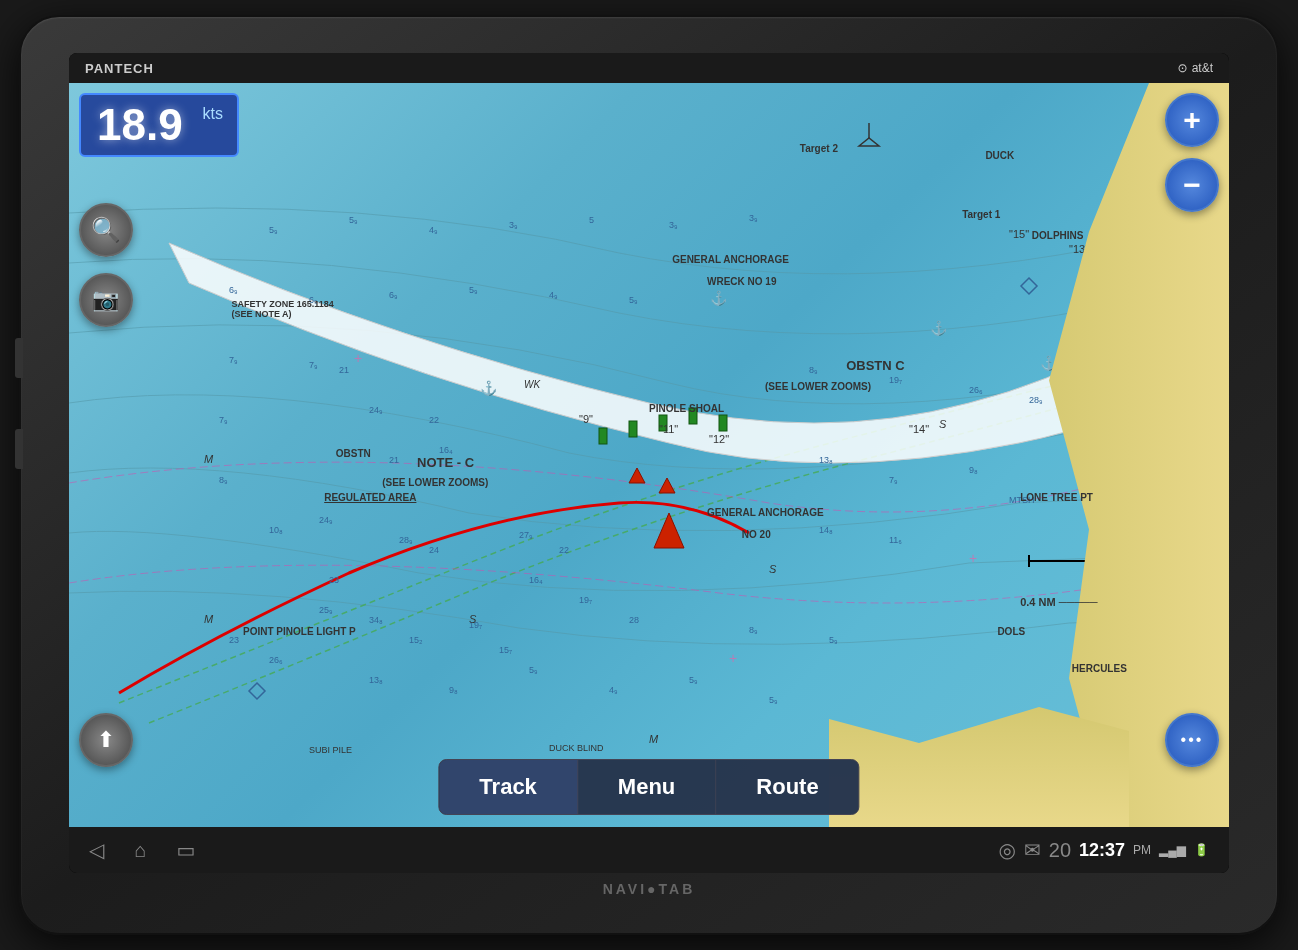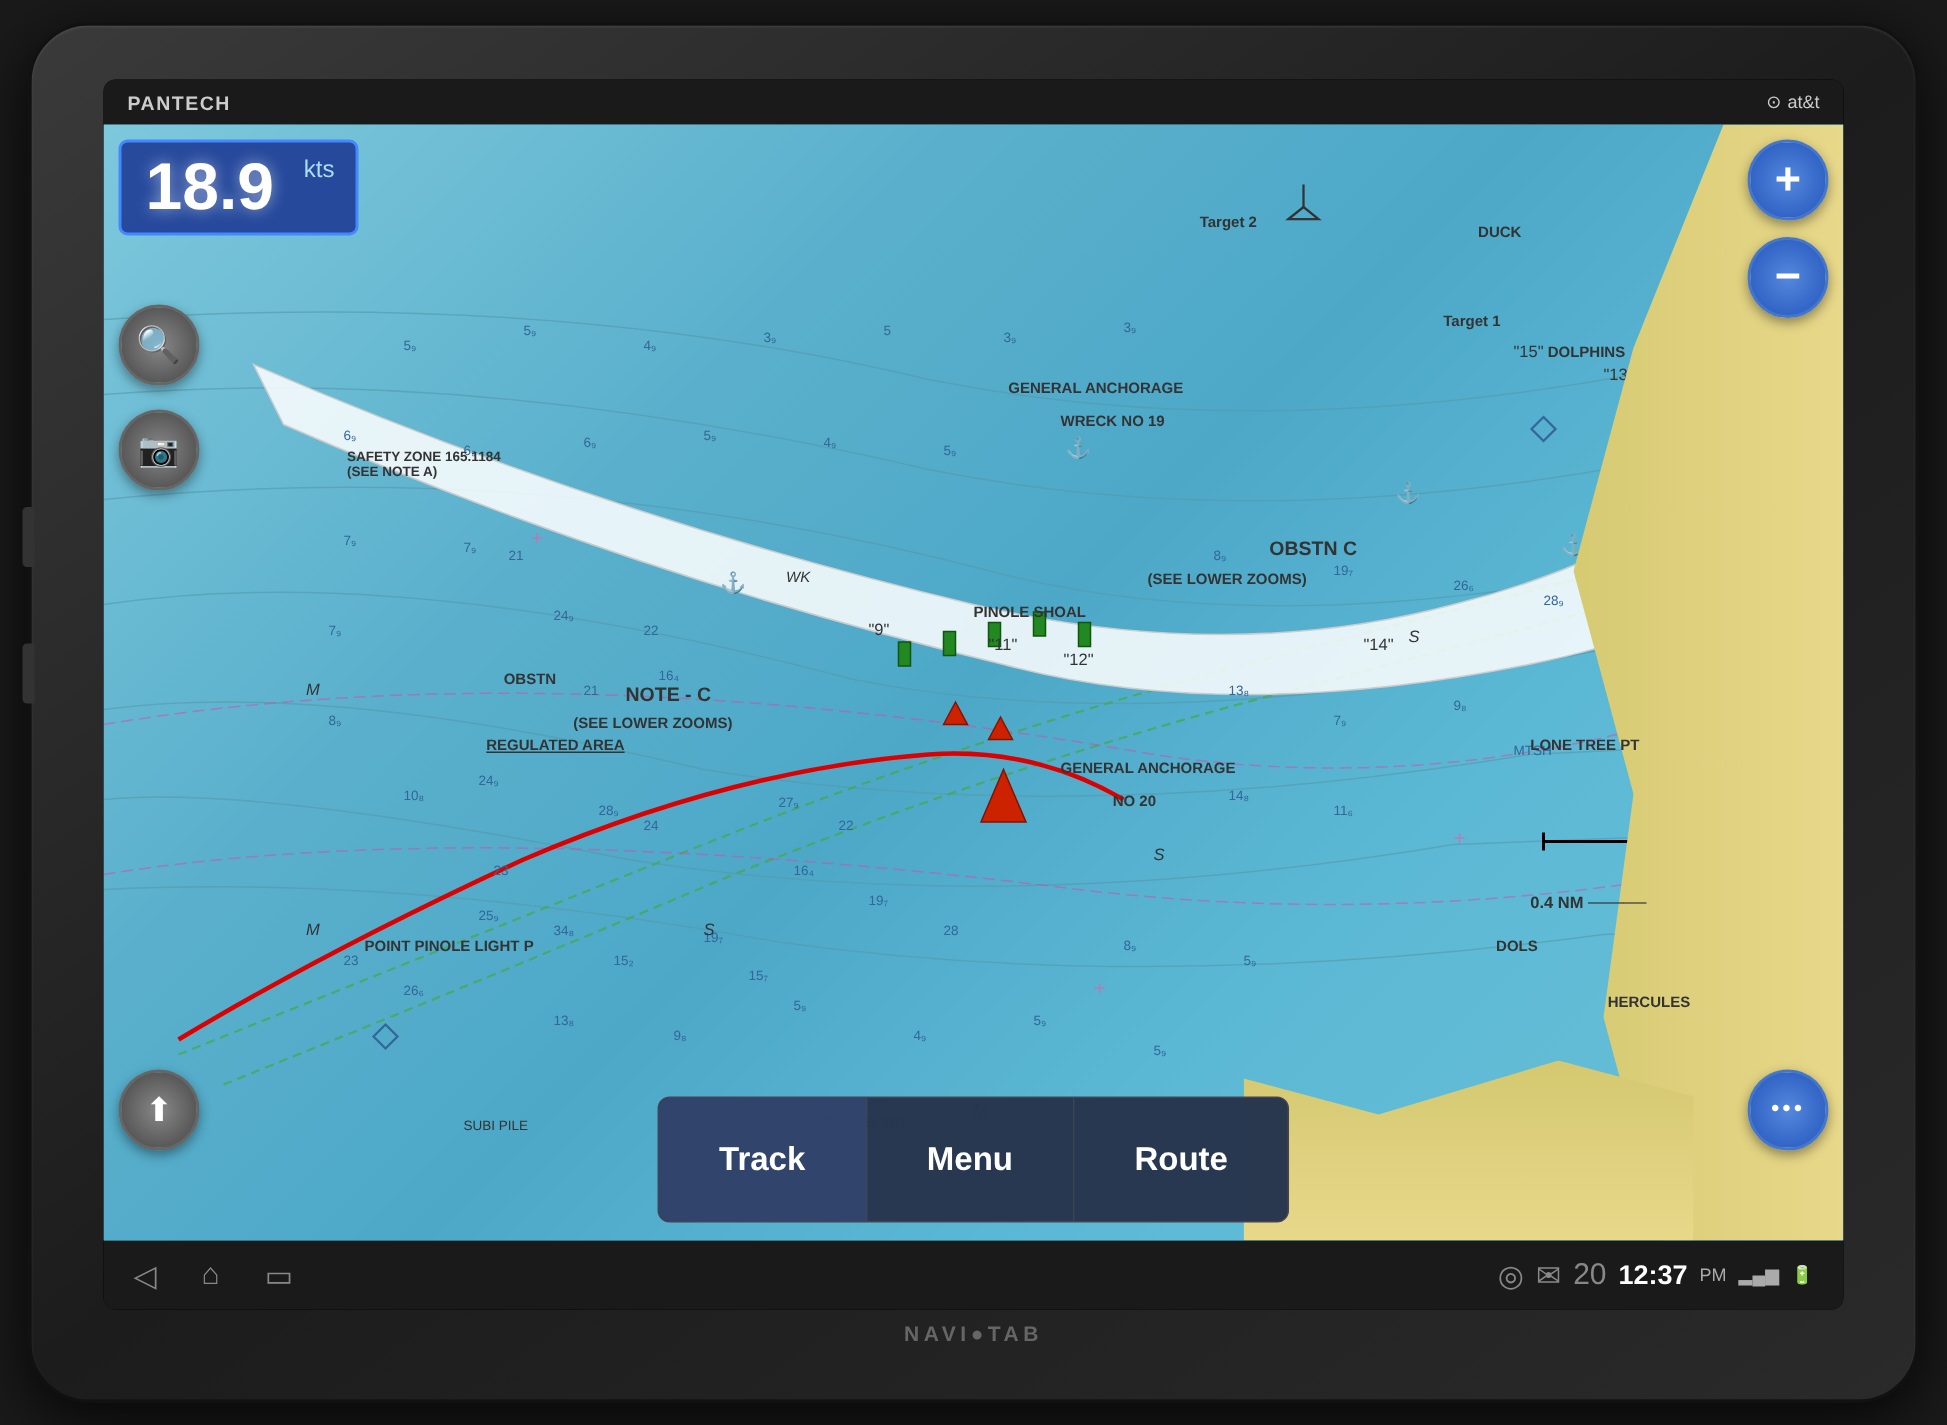--- a/index.html
+++ b/index.html
@@ -263,21 +263,21 @@
       transform: translateX(-50%);
       display: flex;
       gap: 0;
       background: rgba(30, 40, 60, 0.85);
       border-radius: 8px;
       overflow: hidden;
       border: 1px solid #445;
     }
 
     .toolbar-btn {
-      padding: 28px 40px;
+      padding: 14px 40px;
       color: white;
       font-size: 22px;
       font-weight: bold;
       cursor: pointer;
       border-right: 1px solid #445;
       background: rgba(40, 55, 80, 0.9);
       transition: background 0.2s;
     }
 
     .toolbar-btn:last-child {

